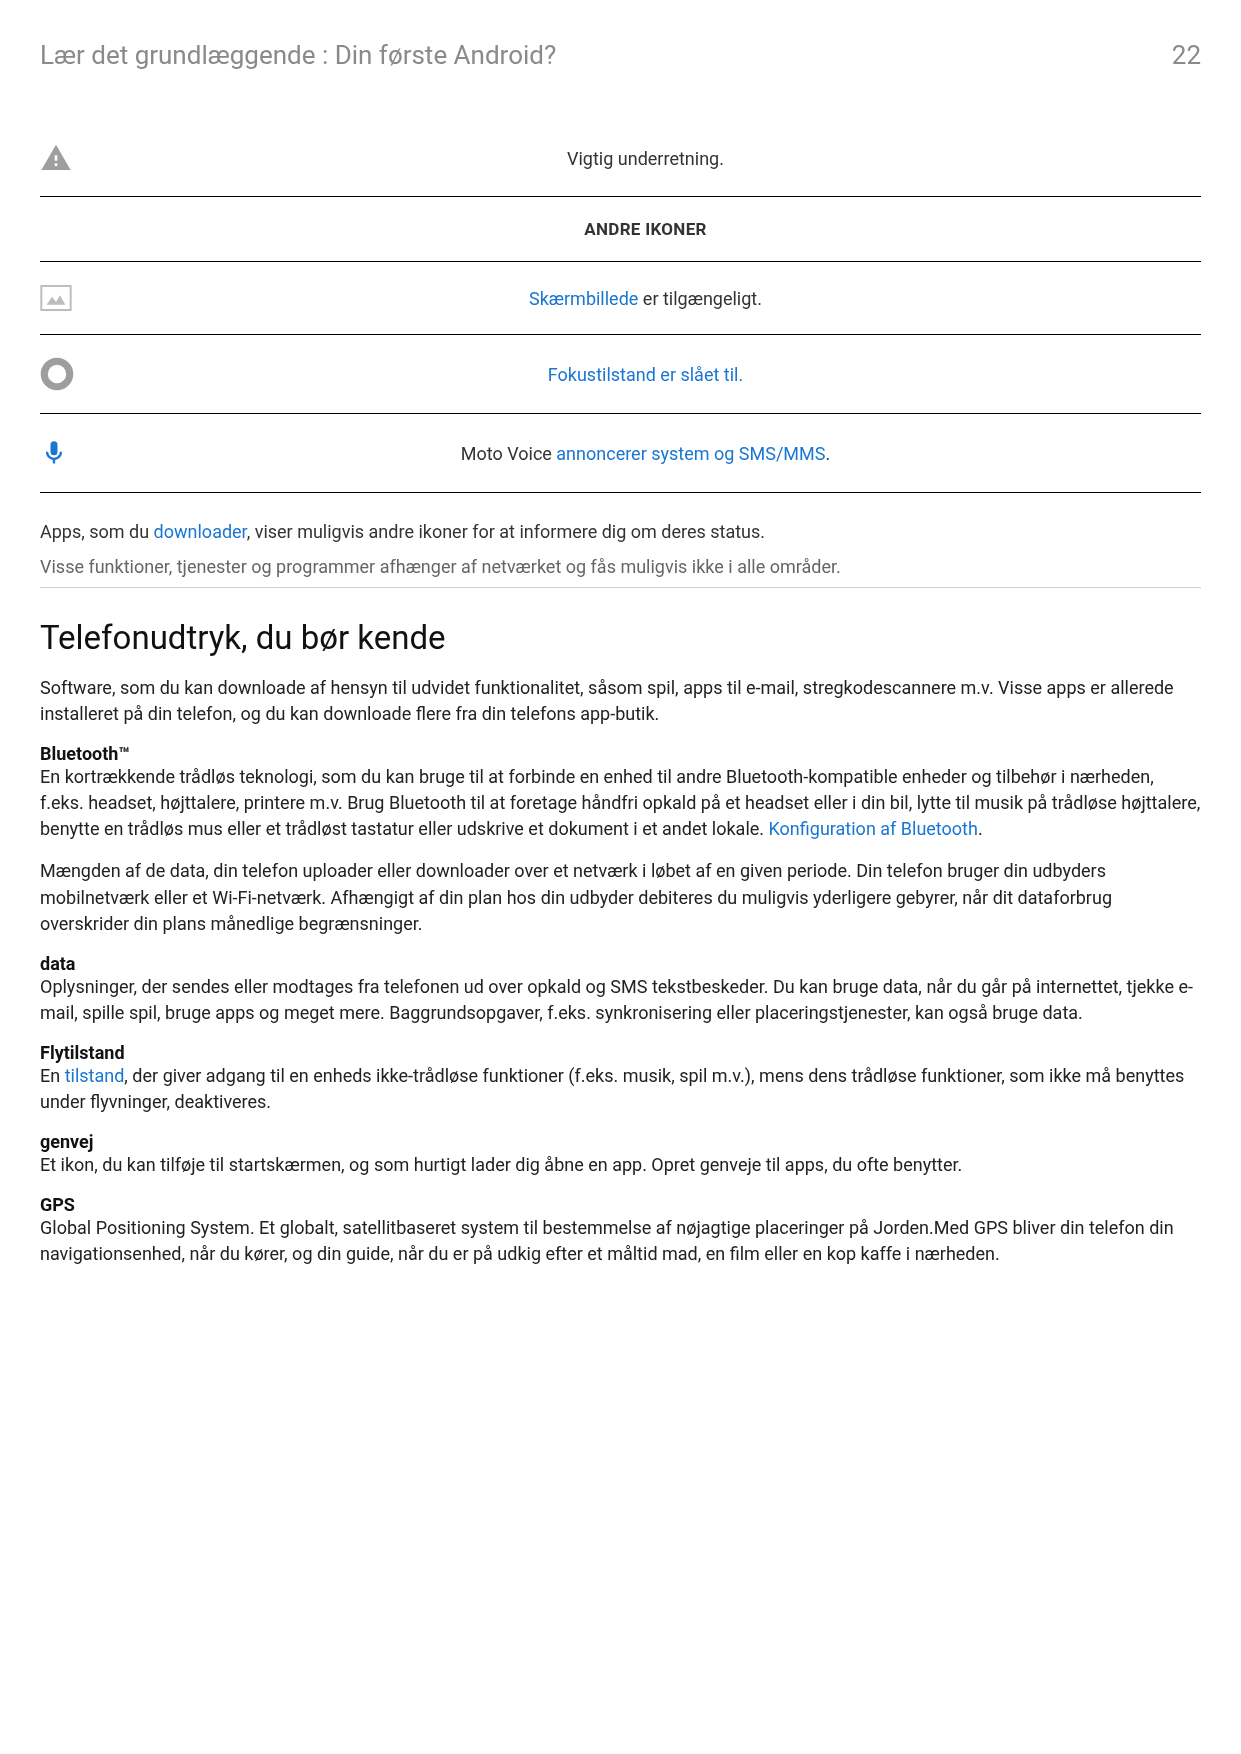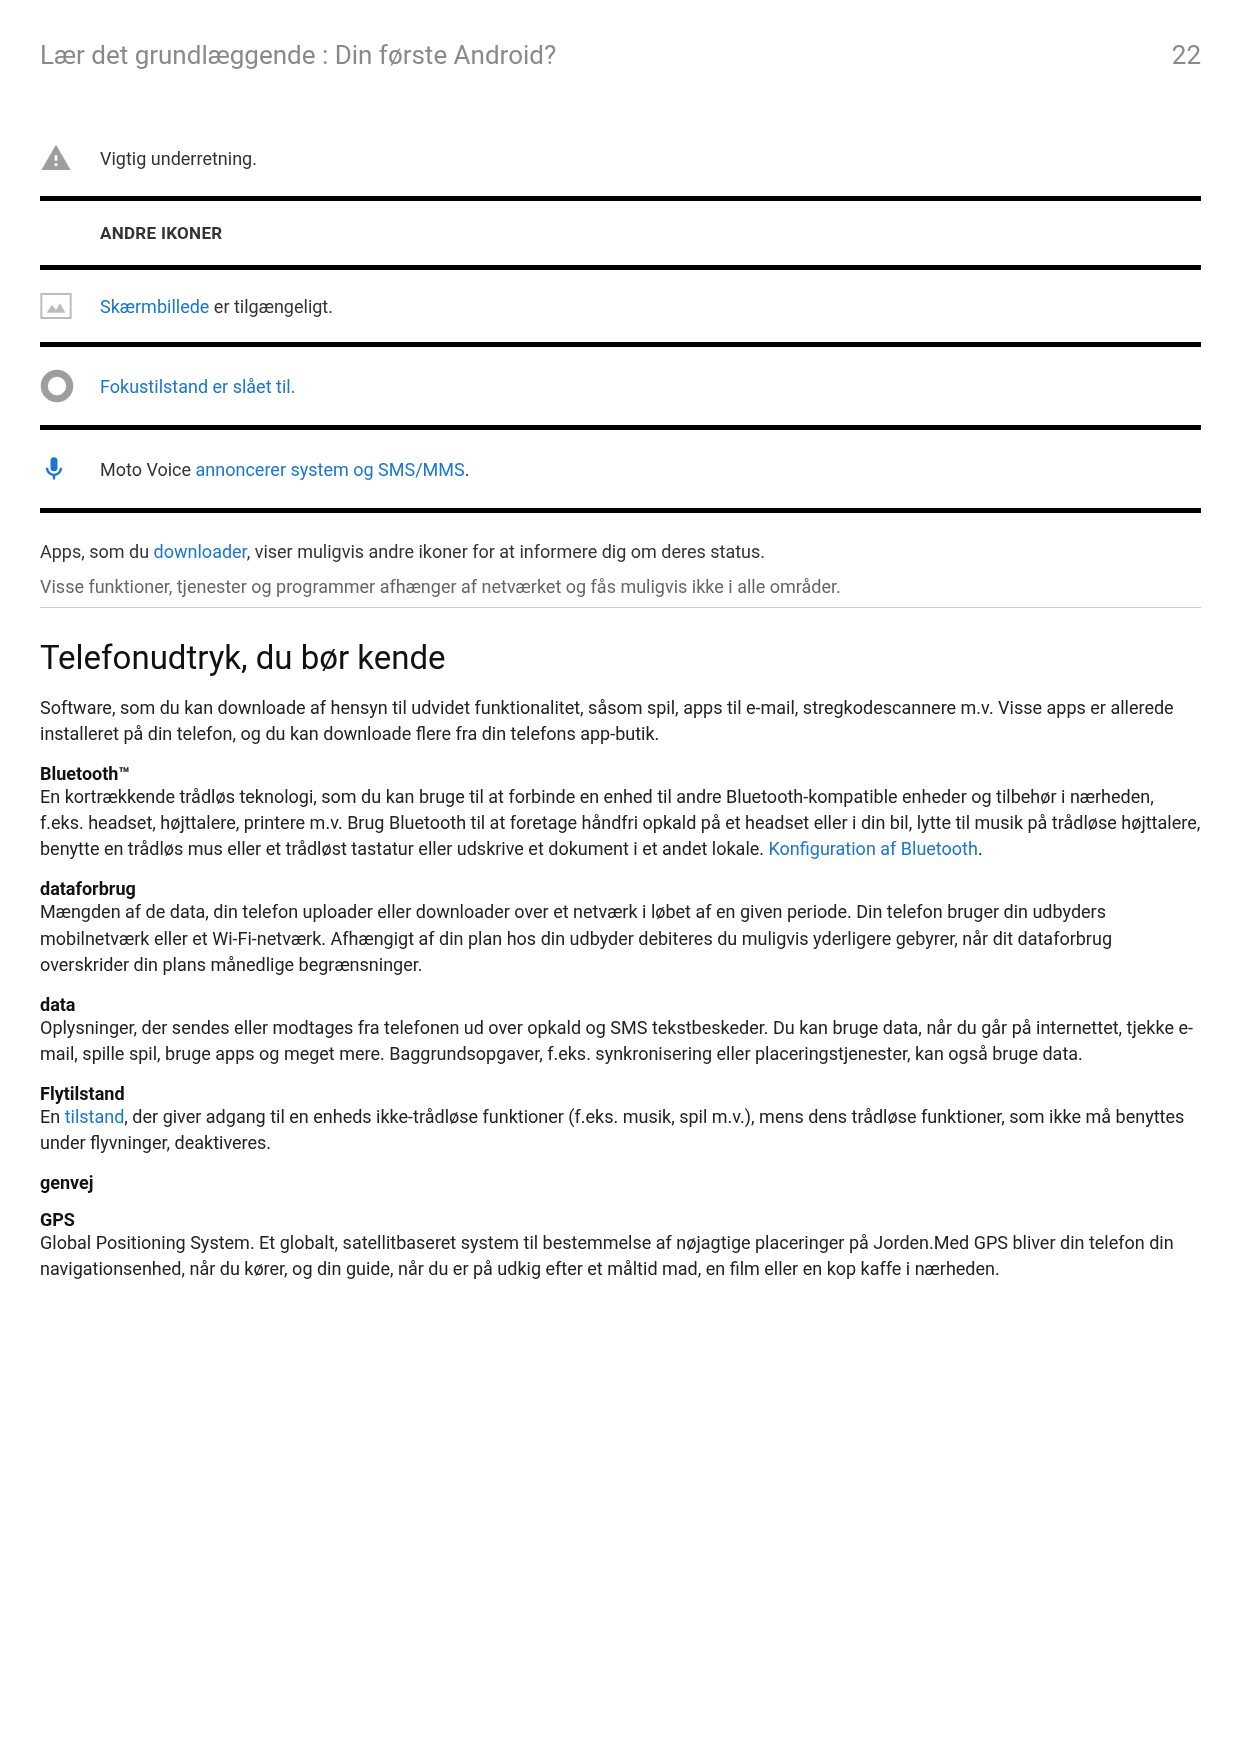--- a/index.html
+++ b/index.html
@@ -24,21 +24,22 @@
   .page-num {
     font-size: 26px;
     color: #8a8a8a;
     font-weight: 400;
   }
   .icon-table {
     width: 100%;
     border-collapse: collapse;
   }
   .icon-table tr {
-    border-bottom: 5px solid #000000;
+    border-bottom: 1px solid #000000;
+    text-align: center;
   }
   .icon-table td {
     padding: 22px 10px 22px 0;
     vertical-align: middle;
     font-size: 18px;
     color: #333;
   }
   .icon-table td.icon-cell {
     width: 60px;
     text-align: left;
@@ -164,36 +165,36 @@
 </div>
 
 <div class="term-block">
   <div class="term-title">Bluetooth™</div>
   <div class="term-body">
     <span>En kortrækkende trådløs teknologi, som du kan bruge til at forbinde en enhed til andre Bluetooth-kompatible enheder og tilbehør i nærheden, f.eks. headset, højttalere, printere m.v. Brug Bluetooth til at foretage håndfri opkald på et headset eller i din bil, lytte til musik på trådløse højttalere, benytte en trådløs mus eller et trådløst tastatur eller udskrive et dokument i et andet lokale. </span><span class="link">Konfiguration af Bluetooth</span><span>.</span>
   </div>
 </div>
 
 <div class="term-block">
-  <div class="term-title">dataforbrug</div>
   <div class="term-body">Mængden af de data, din telefon uploader eller downloader over et netværk i løbet af en given periode. Din telefon bruger din udbyders mobilnetværk eller et Wi-Fi-netværk. Afhængigt af din plan hos din udbyder debiteres du muligvis yderligere gebyrer, når dit dataforbrug overskrider din plans månedlige begrænsninger.</div>
 </div>
 
 <div class="term-block">
   <div class="term-title">data</div>
   <div class="term-body">Oplysninger, der sendes eller modtages fra telefonen ud over opkald og SMS tekstbeskeder. Du kan bruge data, når du går på internettet, tjekke e-mail, spille spil, bruge apps og meget mere. Baggrundsopgaver, f.eks. synkronisering eller placeringstjenester, kan også bruge data.</div>
 </div>
 
 <div class="term-block">
   <div class="term-title">Flytilstand</div>
   <div class="term-body">
     <span>En </span><span class="link">tilstand</span><span>, der giver adgang til en enheds ikke-trådløse funktioner (f.eks. musik, spil m.v.), mens dens trådløse funktioner, som ikke må benyttes under flyvninger, deaktiveres.</span>
   </div>
 </div>
 
 <div class="term-block">
   <div class="term-title">genvej</div>
+  <div class="term-body">Et ikon, du kan tilføje til startskærmen, og som hurtigt lader dig åbne en app. Opret genveje til apps, du ofte benytter.</div>
 </div>
 
 <div class="term-block">
   <div class="term-title">GPS</div>
   <div class="term-body">Global Positioning System. Et globalt, satellitbaseret system til bestemmelse af nøjagtige placeringer på Jorden.Med GPS bliver din telefon din navigationsenhed, når du kører, og din guide, når du er på udkig efter et måltid mad, en film eller en kop kaffe i nærheden.</div>
 </div>
 
 </body></html>

